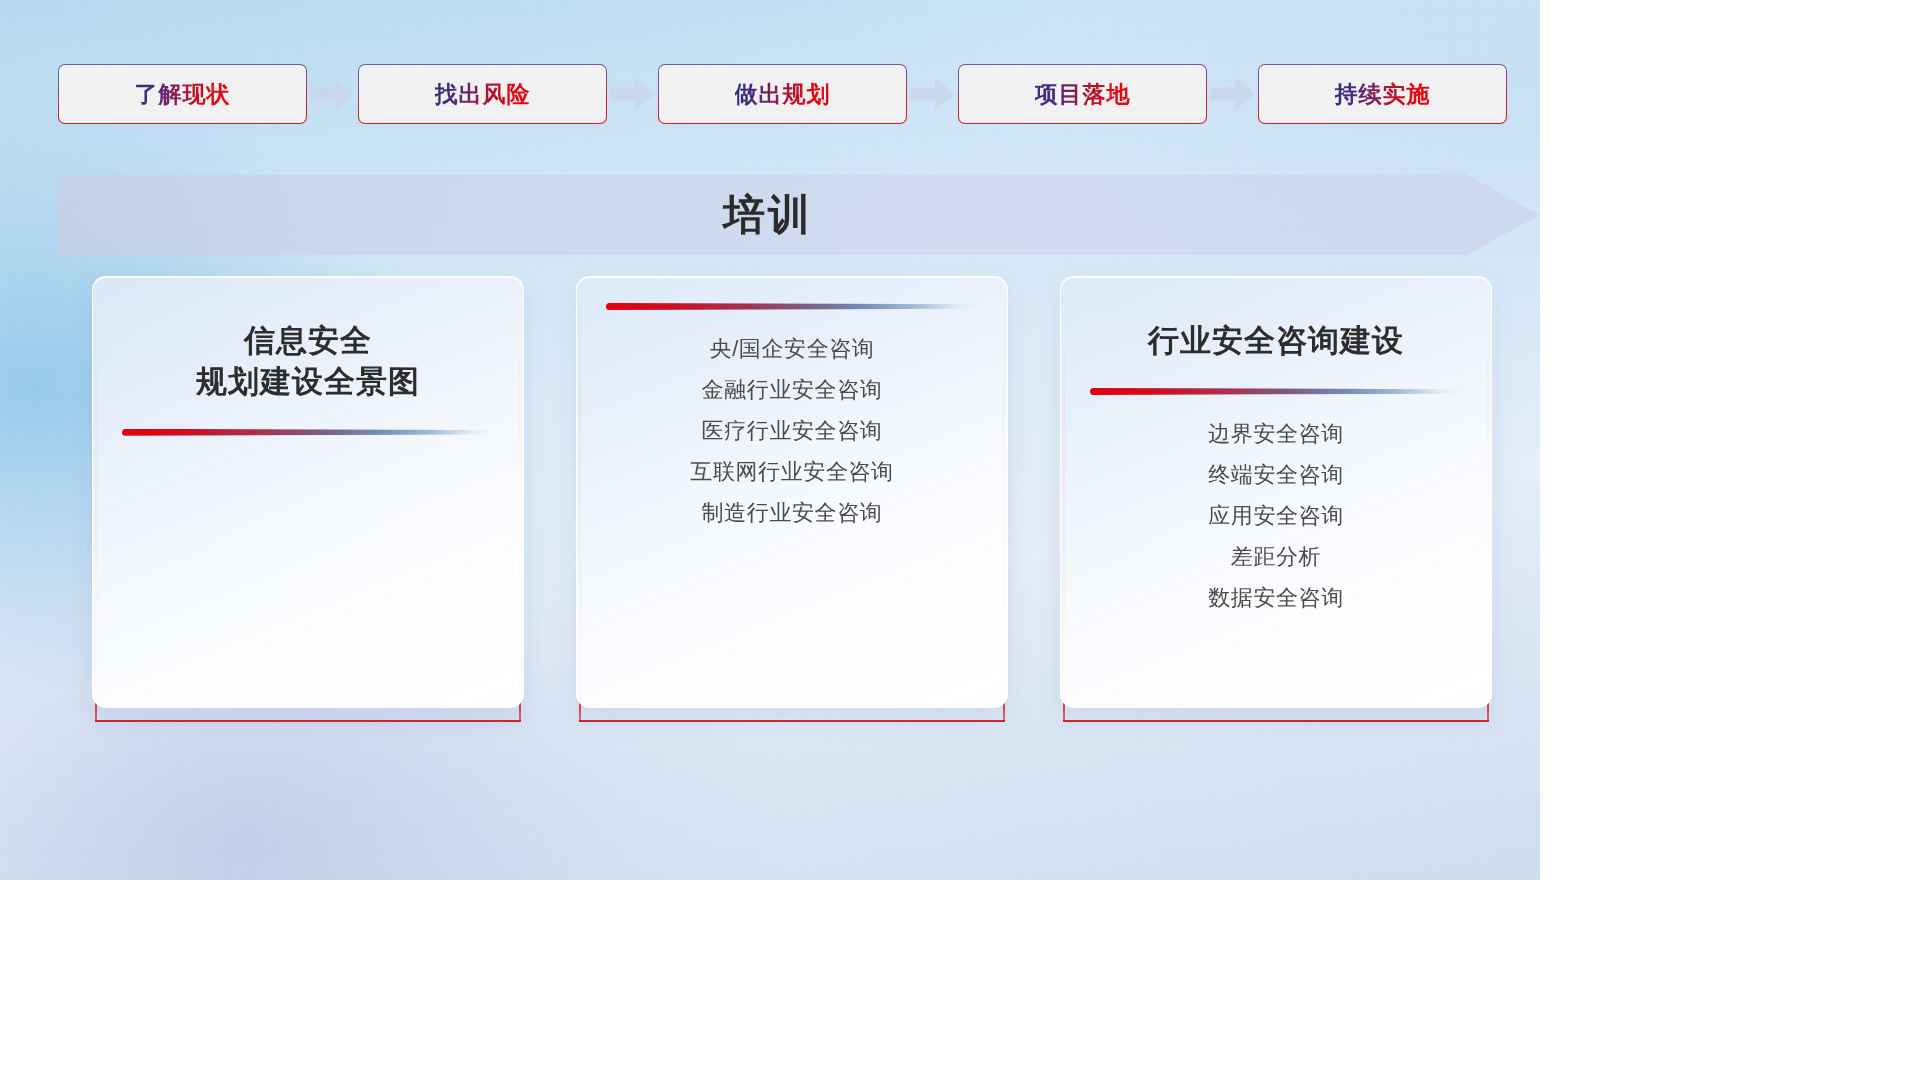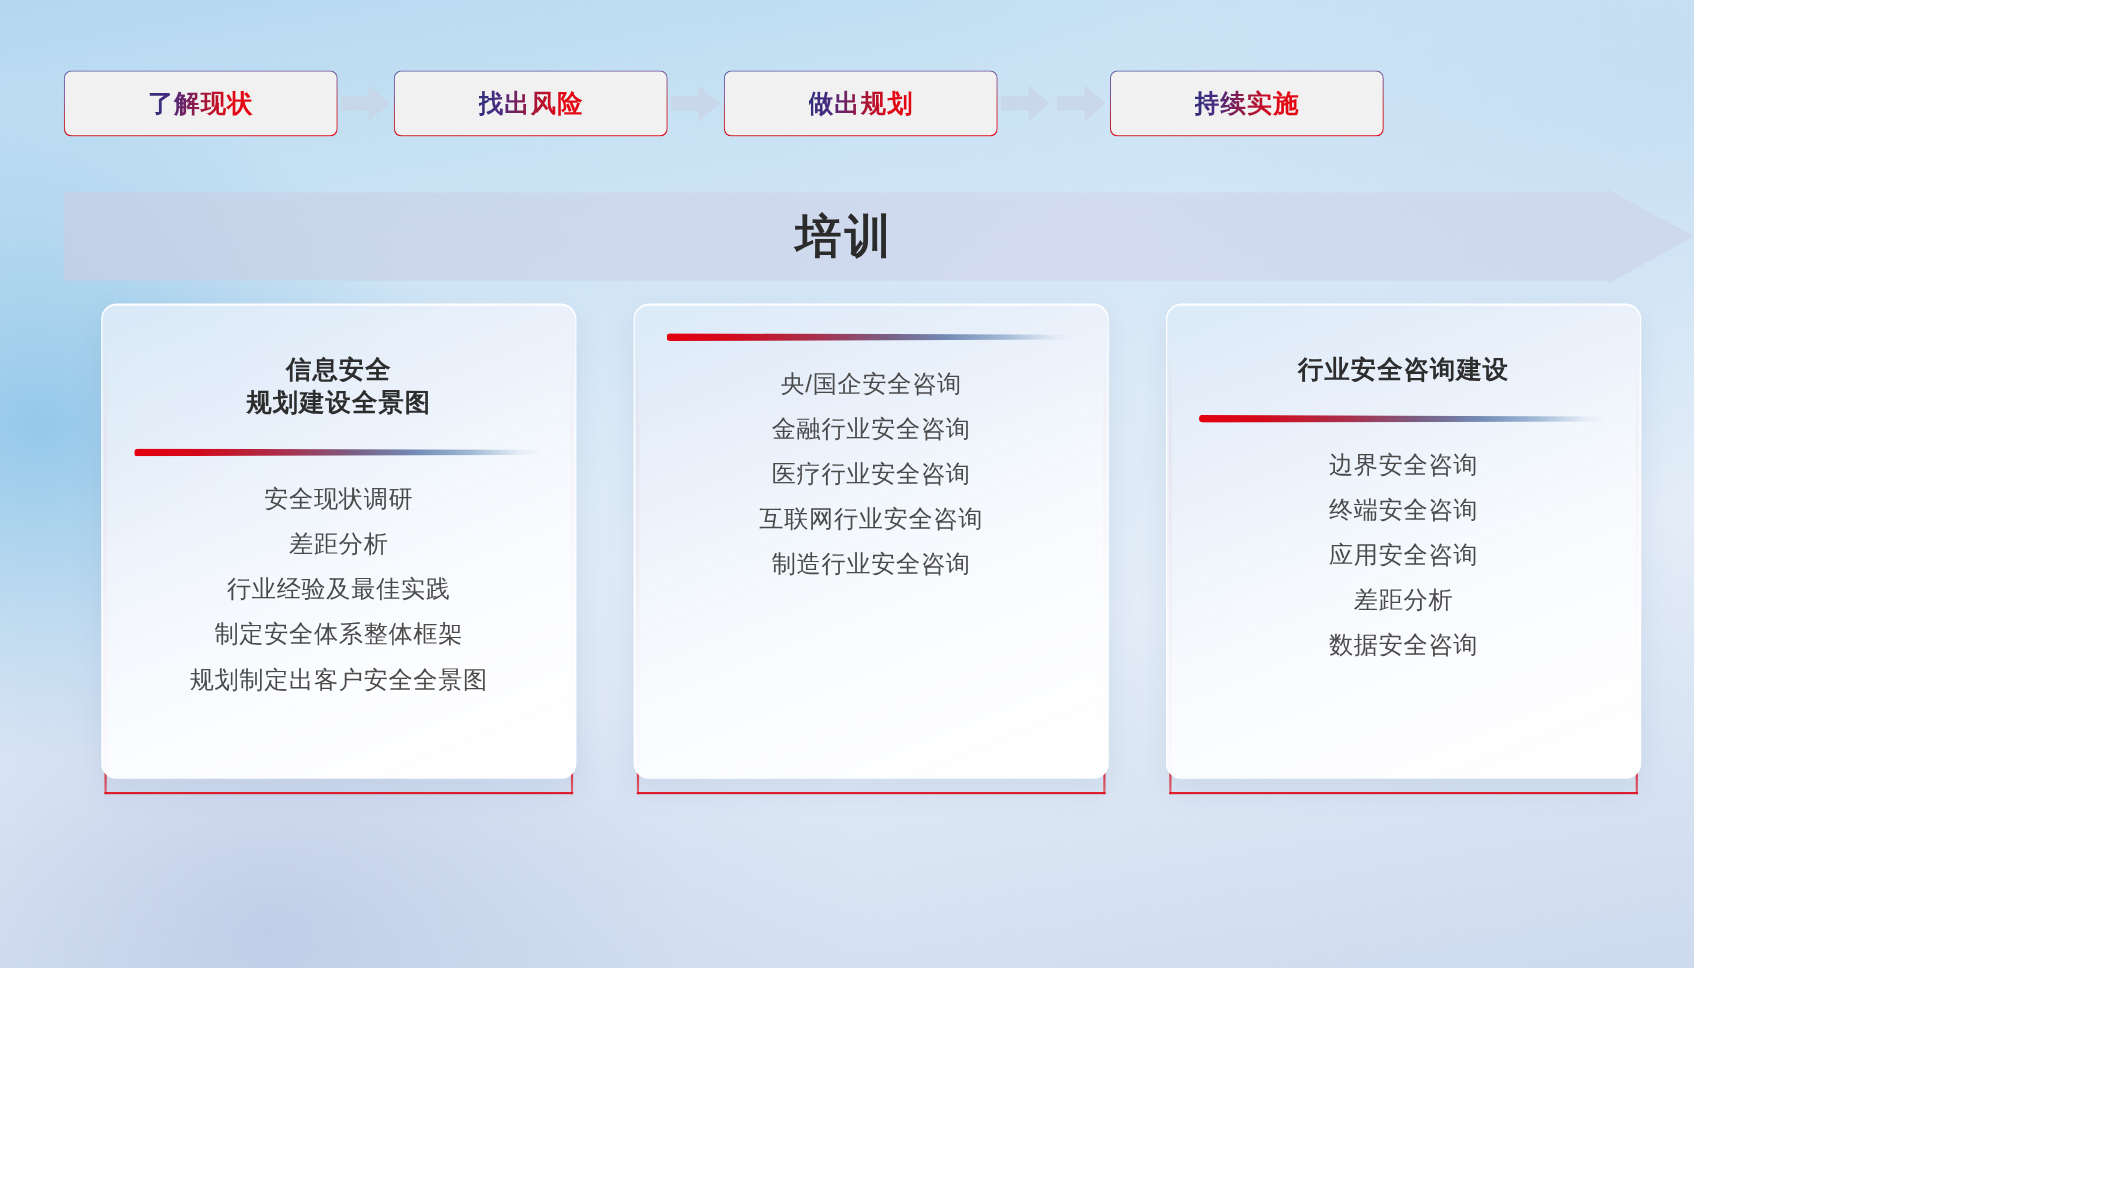--- a/index.html
+++ b/index.html
@@ -146,21 +146,21 @@
     background:
       linear-gradient(158deg, rgba(219,234,247,.95) 0%, rgba(233,240,250,.95) 26%, rgba(246,249,253,.97) 52%, rgba(252,253,255,.99) 74%, #ffffff 100%);
     box-shadow: 0 10px 26px rgba(96,125,170,.13), inset 0 1px 0 rgba(255,255,255,.9);
     display: flex;
     flex-direction: column;
     align-items: center;
     overflow: hidden;
   }
   .card-title {
     margin-top: 44px;
-    font-size: 23px;
+    font-size: 31px;
     line-height: 1.32;
     font-weight: 700;
     color: #2d2d2d;
     text-align: center;
     letter-spacing: 1px;
     padding: 0 24px;
     white-space: pre-line;
   }
   .card-divider {
     margin-top: 26px;
@@ -222,20 +222,25 @@
         <span class="step-label">做出规划</span>
       </div>
     </div>
 
     <div class="step-arrow">
       <svg width="45" height="34" viewBox="0 0 45 34" aria-hidden="true">
         <path d="M0 10.5 H25 V0.5 L44.5 17 L25 33.5 V23.5 H0 Z" fill="#c8d6e8" opacity="0.85"></path>
       </svg>
     </div>
 
+    <div class="step">
+      <div class="step-inner">
+        <span class="step-label">项目落地</span>
+      </div>
+    </div>
 
     <div class="step-arrow">
       <svg width="45" height="34" viewBox="0 0 45 34" aria-hidden="true">
         <path d="M0 10.5 H25 V0.5 L44.5 17 L25 33.5 V23.5 H0 Z" fill="#c8d6e8" opacity="0.85"></path>
       </svg>
     </div>
 
     <div class="step">
       <div class="step-inner">
         <span class="step-label">持续实施</span>
@@ -264,27 +269,20 @@
   <div id="cards">
 
     <div class="card-wrap">
       <div class="card-rail l"></div>
       <div class="card-rail r"></div>
       <div class="card-rail-b"></div>
       <div class="card">
         <div class="card-title">信息安全
 规划建设全景图</div>
         <div class="card-divider"></div>
-        <div class="card-list">
-          <div class="card-list-item">安全现状调研</div>
-          <div class="card-list-item">差距分析</div>
-          <div class="card-list-item">行业经验及最佳实践</div>
-          <div class="card-list-item">制定安全体系整体框架</div>
-          <div class="card-list-item">规划制定出客户安全全景图</div>
-        </div>
       </div>
     </div>
 
     <div class="card-wrap">
       <div class="card-rail l"></div>
       <div class="card-rail r"></div>
       <div class="card-rail-b"></div>
       <div class="card">
         <div class="card-divider"></div>
         <div class="card-list">

